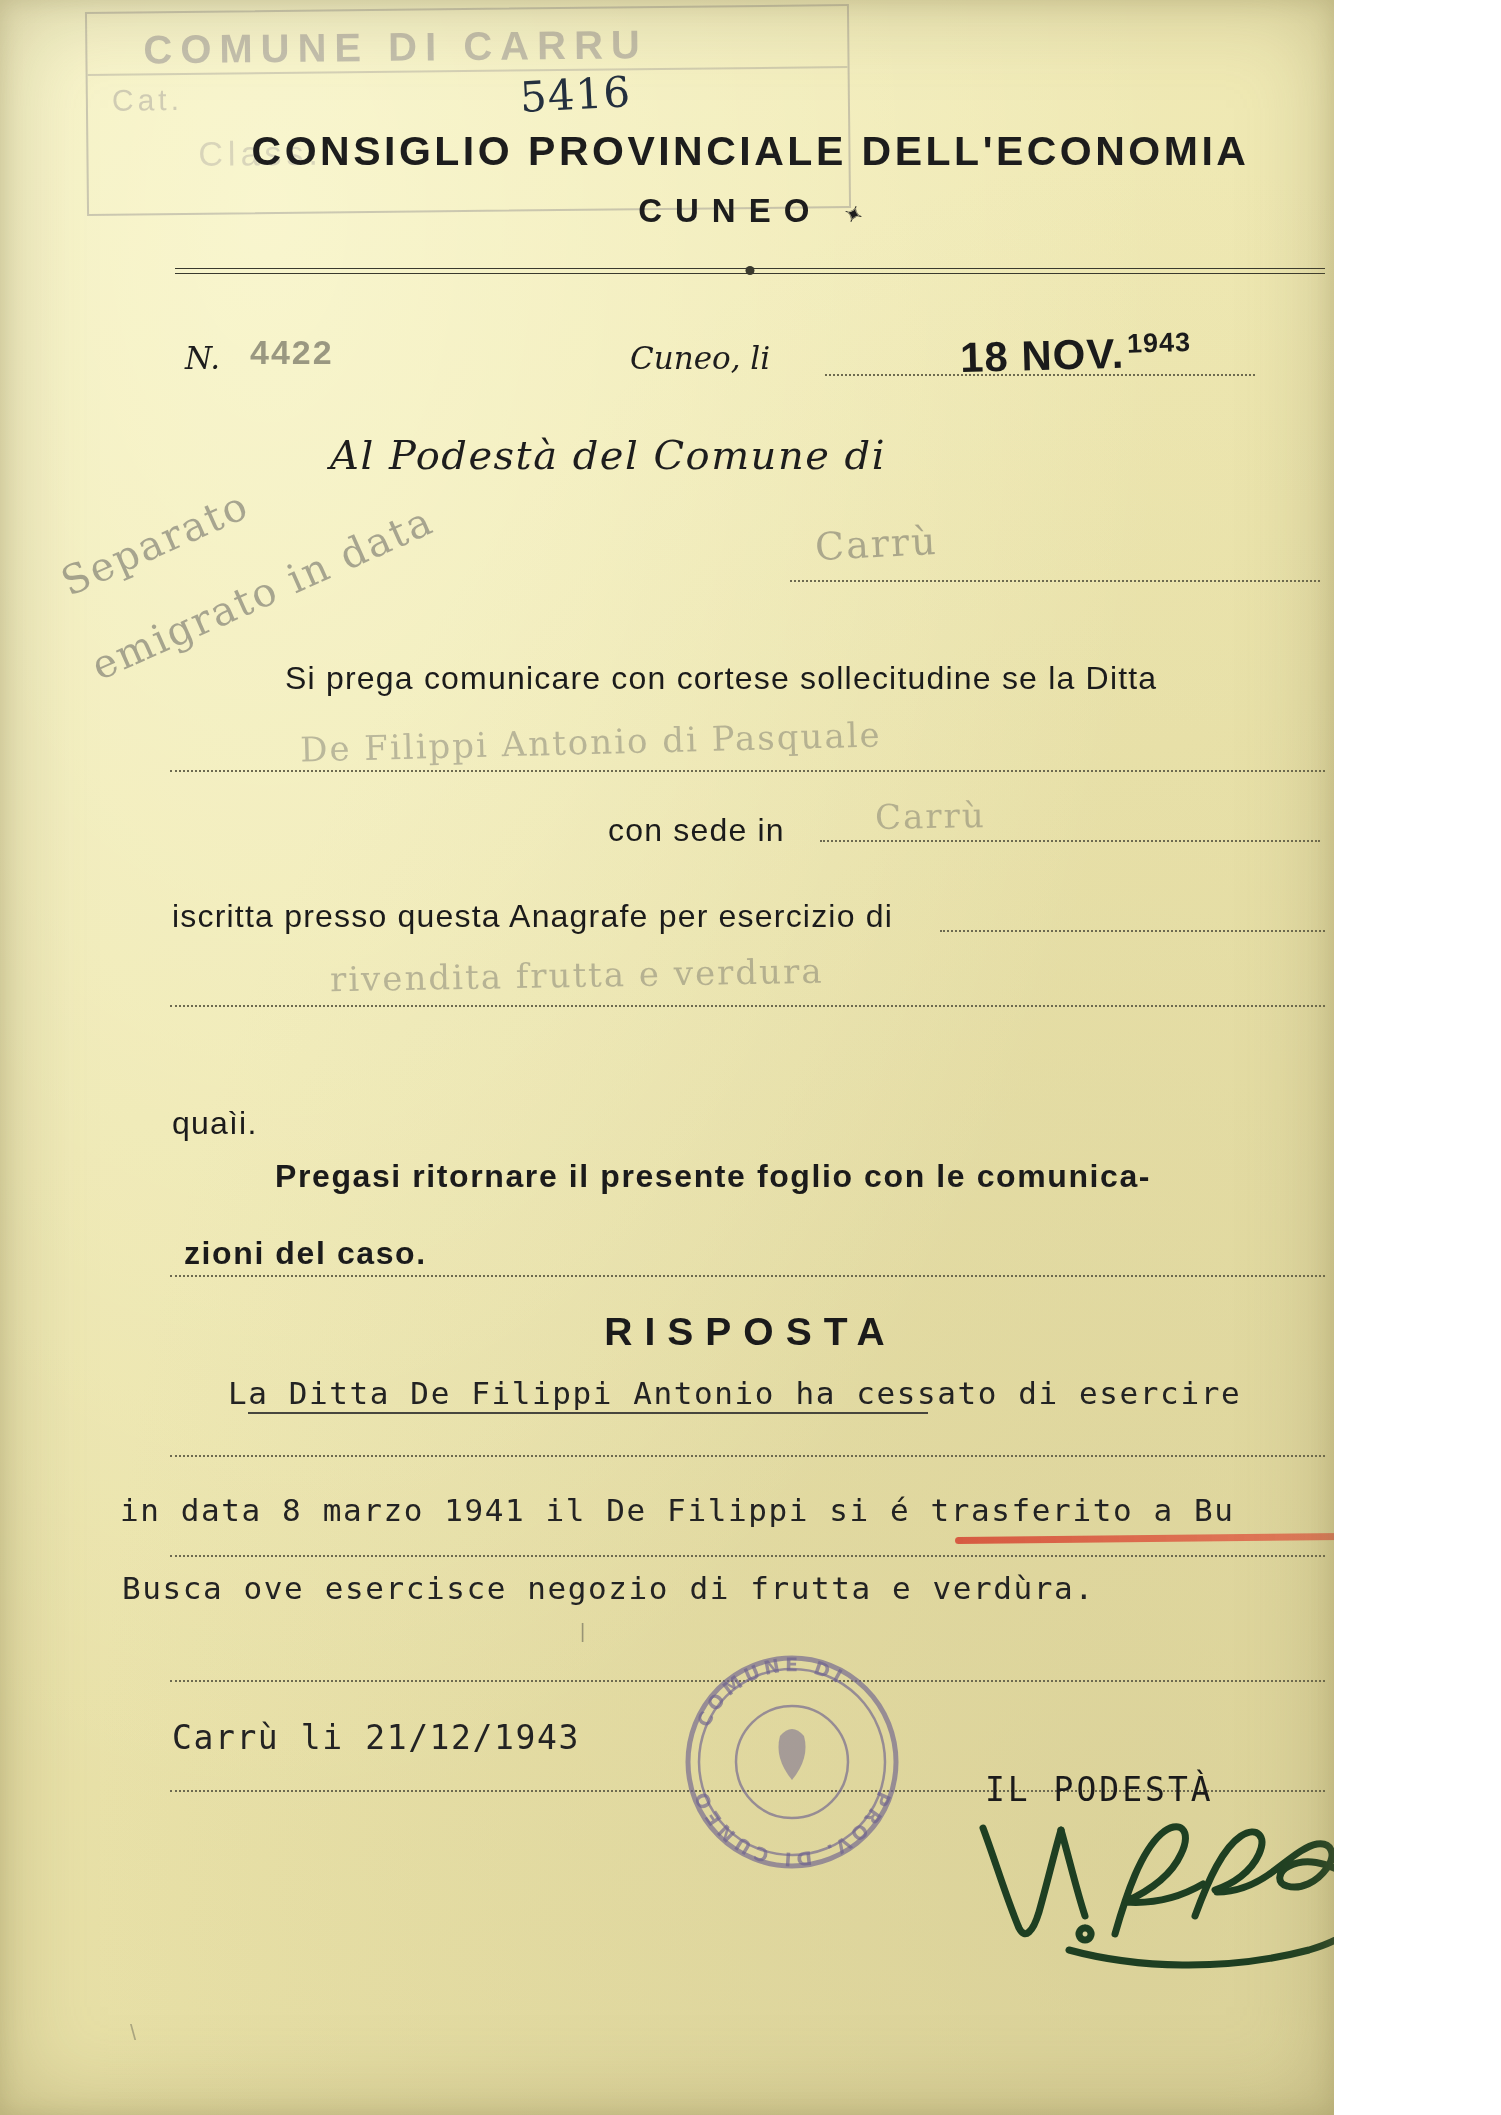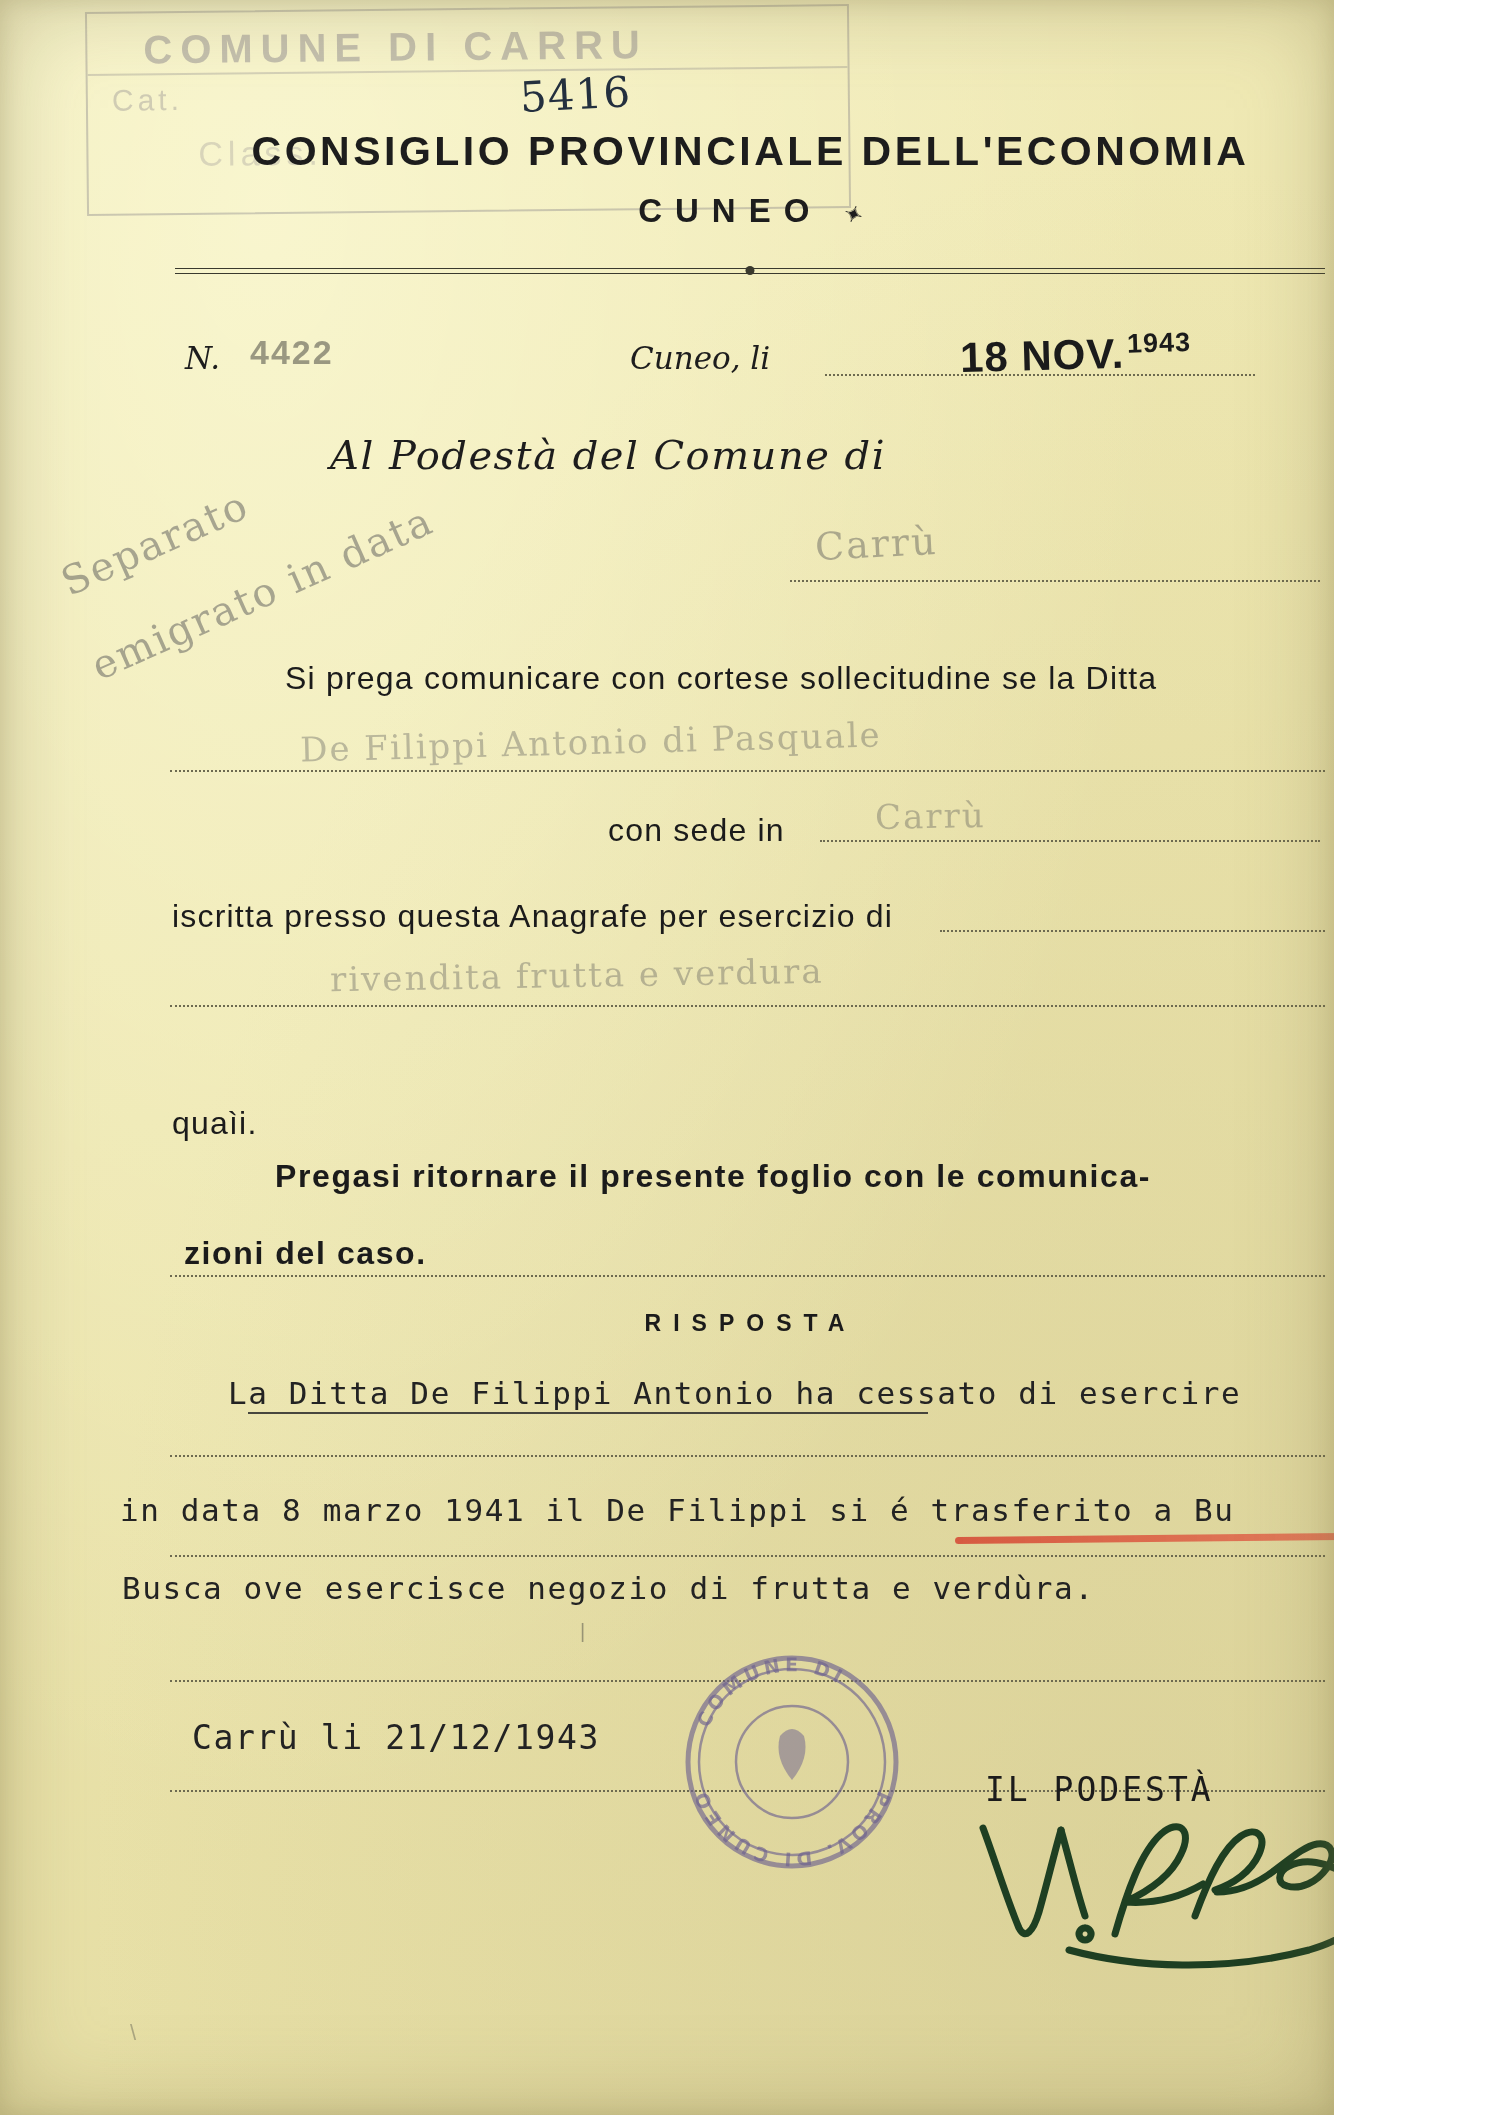--- a/index.html
+++ b/index.html
@@ -231,39 +231,39 @@
   .p-esista { left: 172px; top: 1055px; width: 1160px; }
   .p-quali  { left: 172px; top: 1105px; }
   .p-preg   { left: 275px; top: 1158px; width: 1070px; font-weight: bold; letter-spacing: 1.6px; }
   .p-zioni  { left: 184px; top: 1208px; font-weight: bold; letter-spacing: 1.6px; margin-top: 27px; }
 
   .risposta {
     position: absolute;
     left: 0; right: 0;
     top: 1310px;
     text-align: center;
-    font-size: 23px;
+    font-size: 39px;
     font-weight: bold;
     letter-spacing: 12px;
     color: #1b1b1b;
   }
 
   
   .typed {
     position: absolute;
     font-family: "DejaVu Sans Mono", monospace;
     font-size: 31px;
     color: #232323;
     letter-spacing: 1.6px;
     white-space: nowrap;
   }
   .t1 { left: 228px; top: 1375px; text-align: right; }
   .t2 { left: 120px; top: 1492px; }
   .t3 { left: 122px; top: 1570px; }
-  .t-date { left: 172px; top: 1718px; font-size: 33px; margin-left: 20px; }
+  .t-date { left: 172px; top: 1718px; font-size: 33px; }
 
   .underline-ditta {
     position: absolute;
     left: 248px;
     top: 1412px;
     width: 680px;
     height: 2px;
     background: #2a2a2a;
     opacity: 0.85;
   }

